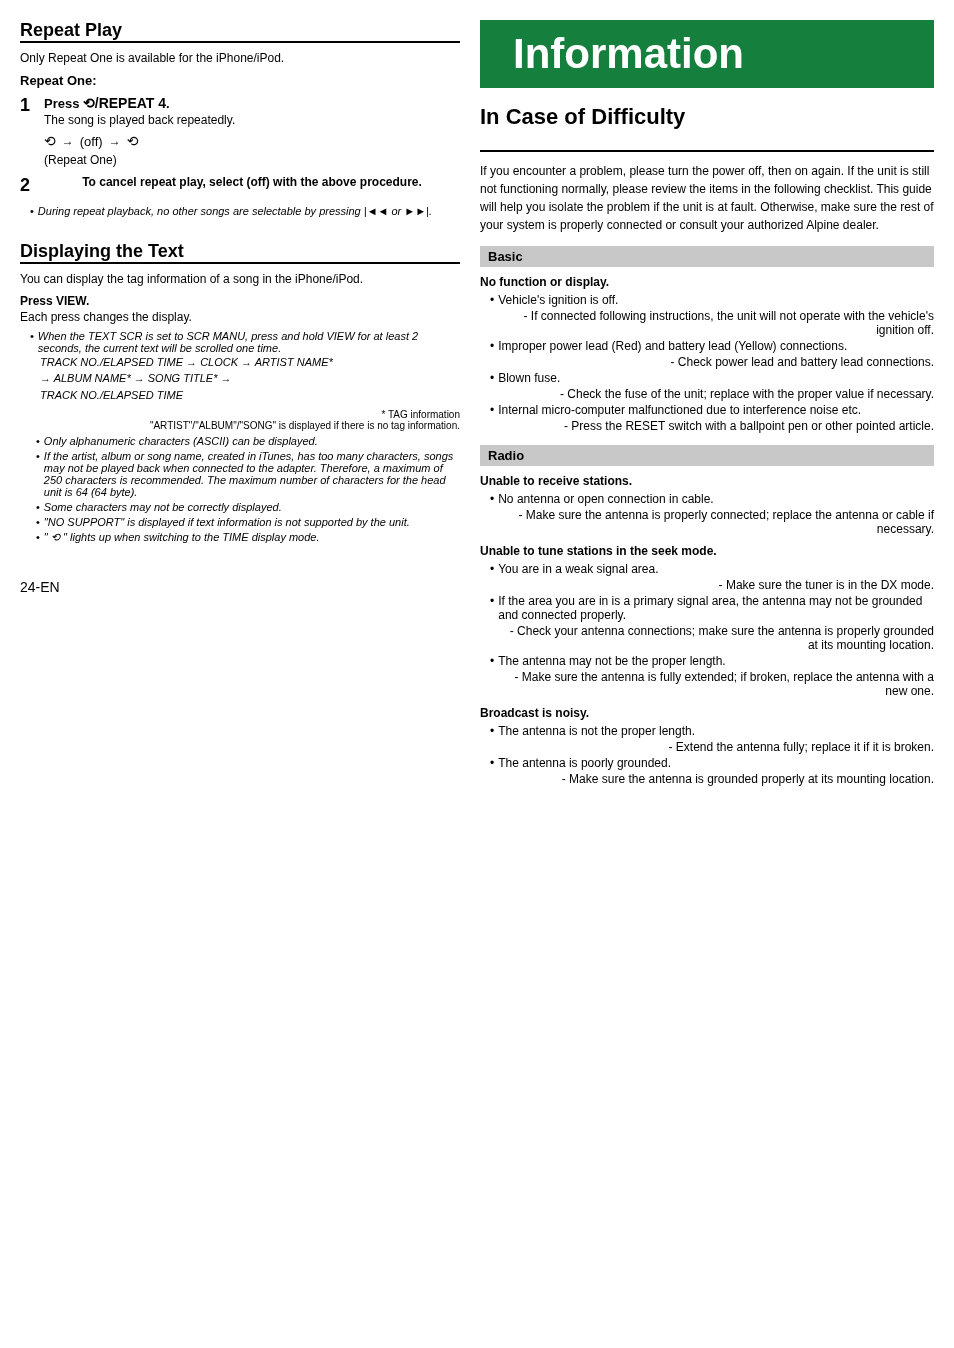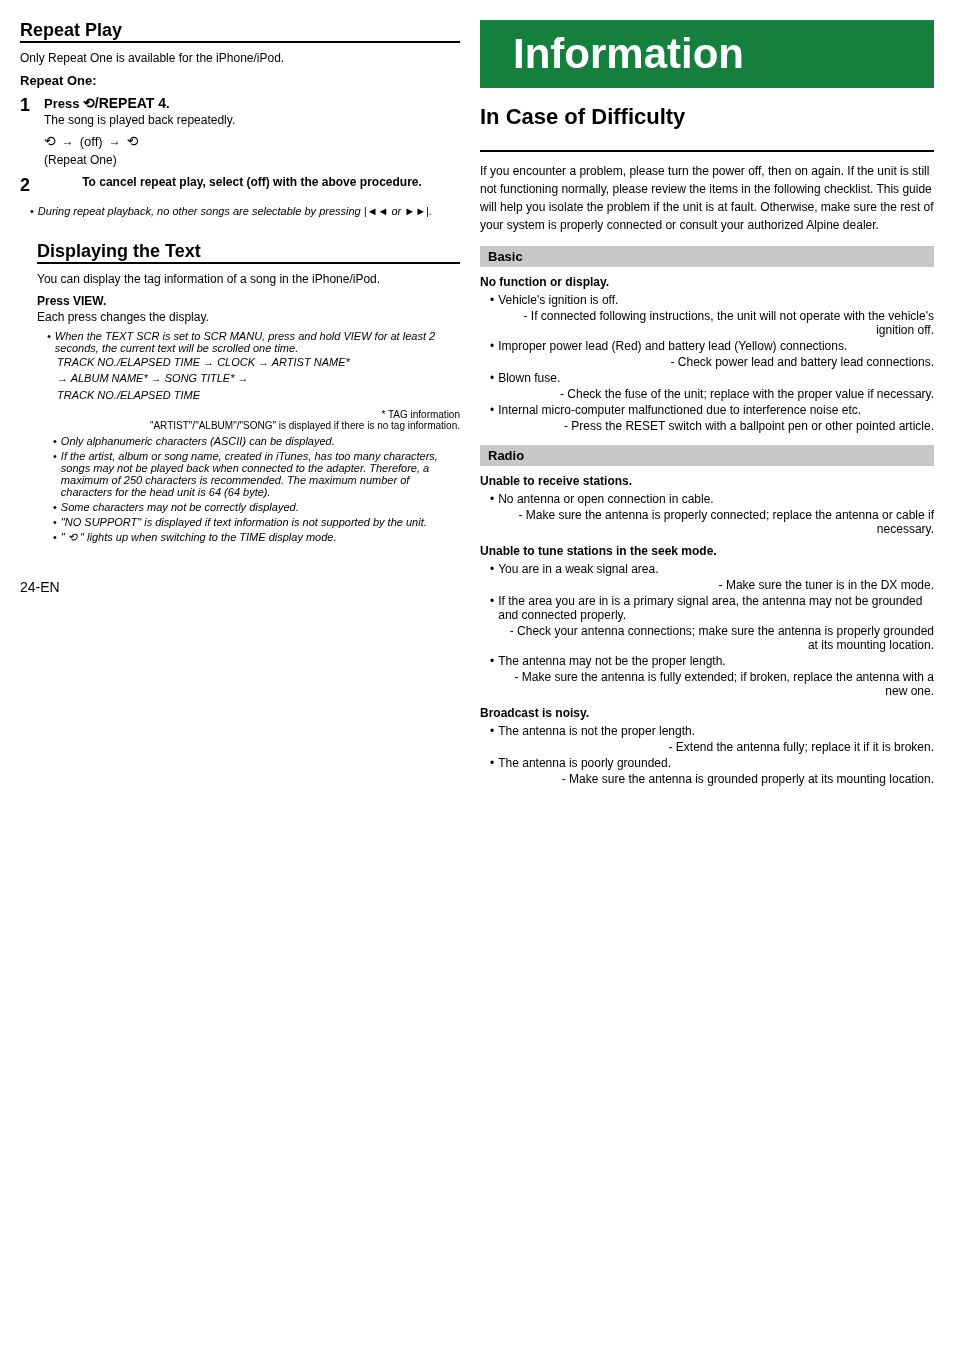--- a/index.html
+++ b/index.html
@@ -100,21 +100,20 @@
       gap: 4px;
     }
     .bullet-note::before {
       content: '•';
       font-style: normal;
     }
 
     
     .displaying-section {
       margin-bottom: 24px;
-      margin-left: 17px;
     }
     .press-view {
       font-weight: bold;
       font-size: 12px;
       margin-bottom: 2px;
     }
     .press-view span.view-key {
       font-weight: bold;
       text-decoration: none;
       font-size: 12px;

